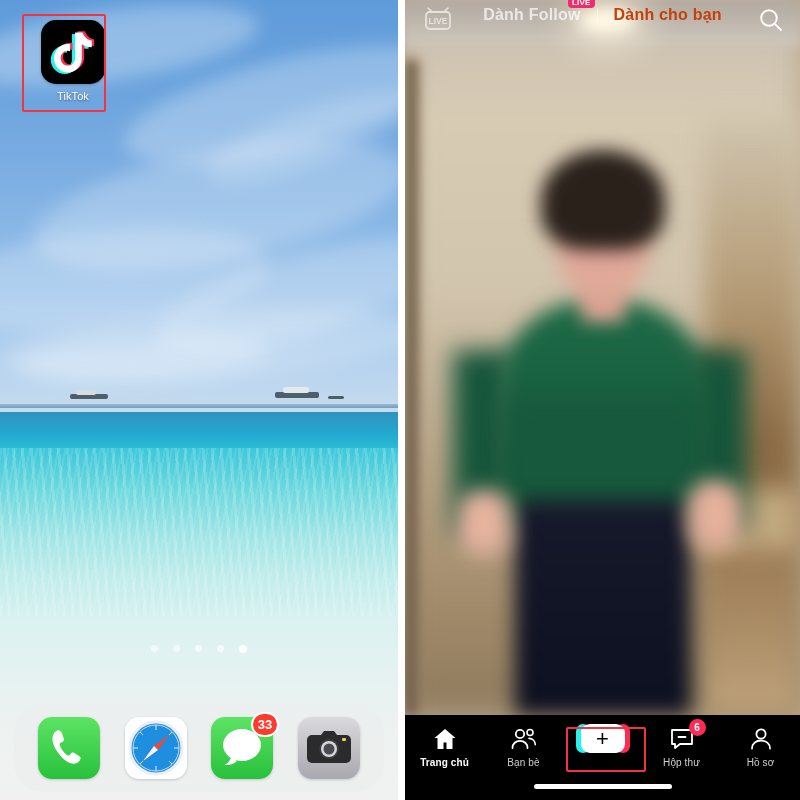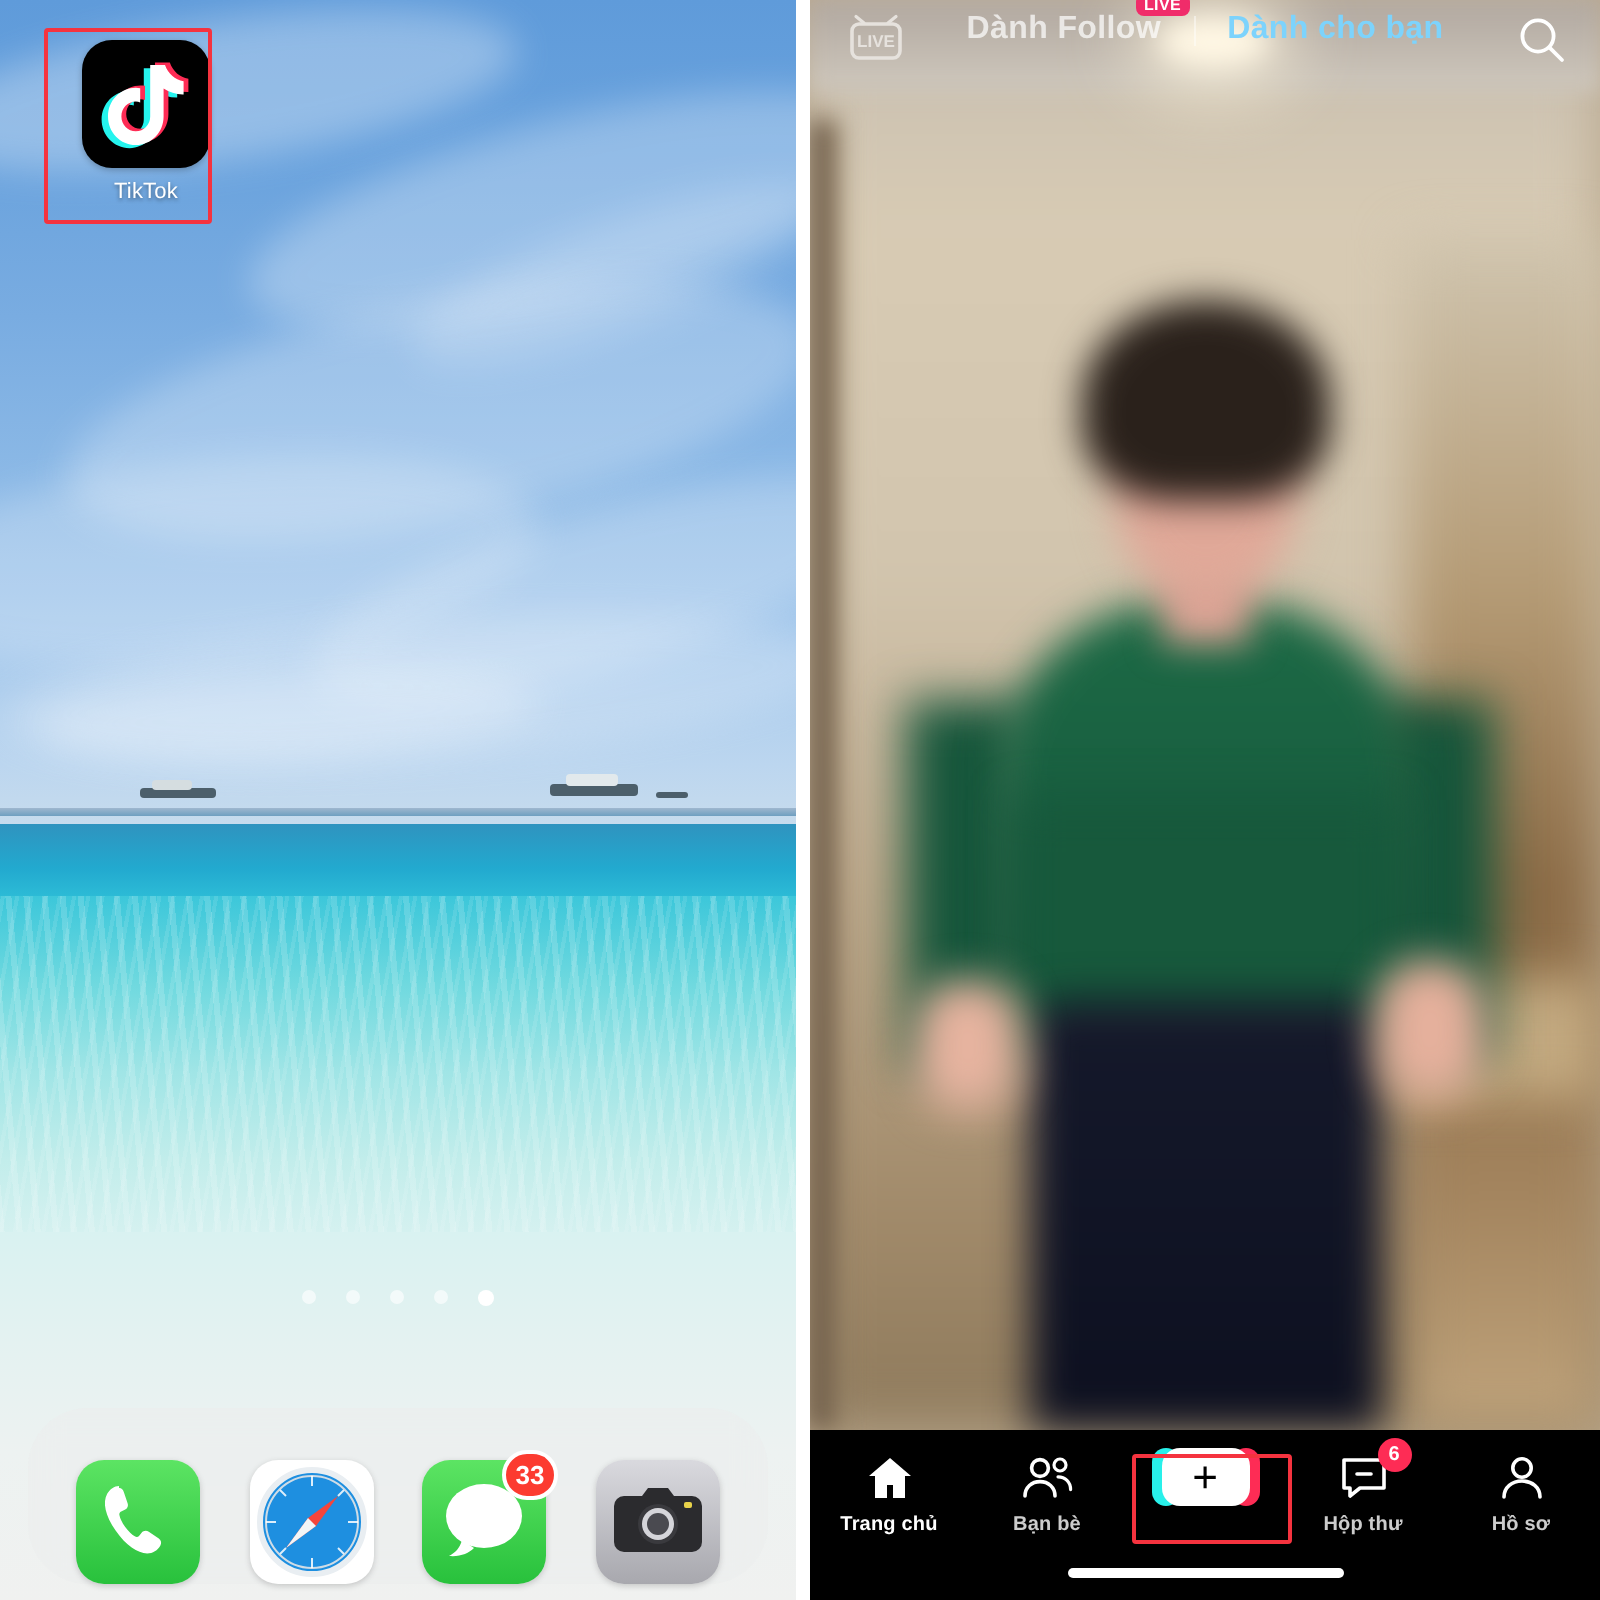--- a/index.html
+++ b/index.html
@@ -79,21 +79,21 @@
     display:flex; justify-content:center; gap:15px;
   }
   .dot { width:7px; height:7px; border-radius:50%; background:rgba(255,255,255,.62); }
   .dot.active { background:#ffffff; width:8px; height:8px; }
 
   
   .dock {
     position:absolute; left:14px; right:14px; bottom:8px; height:88px;
     background:rgba(235,238,238,.62);
     border-radius:30px;
-    display:flex; align-items:flex-end; justify-content:space-around;
+    display:flex; align-items:center; justify-content:space-around;
     padding:0 12px;
     backdrop-filter:blur(8px);
   }
   .dock-icon { position:relative; width:62px; height:62px; border-radius:14px; overflow:visible; }
   .dock-inner { width:100%; height:100%; border-radius:14px; overflow:hidden; position:relative; box-shadow:0 1px 3px rgba(0,0,0,.18); }
   .ic-phone { background:linear-gradient(to bottom,#5ce463,#28c13c); }
   .ic-safari { background:#fff; }
   .ic-msg { background:linear-gradient(to bottom,#5ce463,#28c13c); }
   .ic-cam { background:linear-gradient(to bottom,#d9d9de,#a8a8ae); }
   .badge {
@@ -151,37 +151,37 @@
 
   
   .tt-top {
     position:absolute; left:0; top:0; width:100%; height:40px;
     display:flex; align-items:center; z-index:6;
   }
   .live-btn { position:absolute; left:18px; top:7px; width:30px; height:26px; }
   .tt-tabs { position:absolute; left:0; right:0; top:6px; display:flex; align-items:center; justify-content:center; gap:16px; }
   .tt-tab { position:relative; font-size:16px; font-weight:700; letter-spacing:.2px; }
   .tt-tab.inactive { color:rgba(255,255,255,.70); font-weight:600; }
-  .tt-tab.active { color:#7dd3fc; }
+  .tt-tab.active { color:#c2410c; }
   .live-badge {
     position:absolute; right:-14px; top:-9px; background:#f02c6a; color:#fff;
     font-size:8px; font-weight:700; padding:1px 4px; border-radius:4px; letter-spacing:.2px;
   }
   .tab-sep { width:1px; height:15px; background:rgba(255,255,255,.45); }
   .search-btn { position:absolute; right:16px; top:7px; width:26px; height:26px; }
 
   
   .tt-nav {
     position:absolute; left:0; bottom:0; width:100%; height:85px; background:#000; z-index:6;
     display:flex; align-items:flex-start; padding-top:10px;
   }
   .nav-item { flex:1; display:flex; flex-direction:column; align-items:center; position:relative; }
   .nav-ico { height:27px; display:flex; align-items:center; justify-content:center; position:relative; }
   .nav-label { margin-top:5px; font-size:10px; color:#fff; font-weight:600; letter-spacing:.1px; }
-  .nav-label.dim { color:rgba(255,255,255,.80); font-weight:700; }
+  .nav-label.dim { color:rgba(255,255,255,.80); font-weight:400; }
   .create-btn { width:44px; height:29px; border-radius:9px; position:relative; background:#fff; }
   .create-btn::before, .create-btn::after { content:""; position:absolute; top:0; width:14px; height:29px; border-radius:9px; z-index:-1; }
   .create-btn::before { left:-5px; background:#28f0ea; }
   .create-btn::after { right:-5px; background:#fe2c55; }
   .plus-sign { position:absolute; inset:0; display:flex; align-items:center; justify-content:center; color:#000; font-size:22px; font-weight:500; line-height:1; }
   .nav-highlight {
     position:absolute; left:161px; top:12px; width:80px; height:45px;
     border:2px solid #f5333f; border-radius:2px; z-index:8; pointer-events:none;
   }
   .nav-badge {

